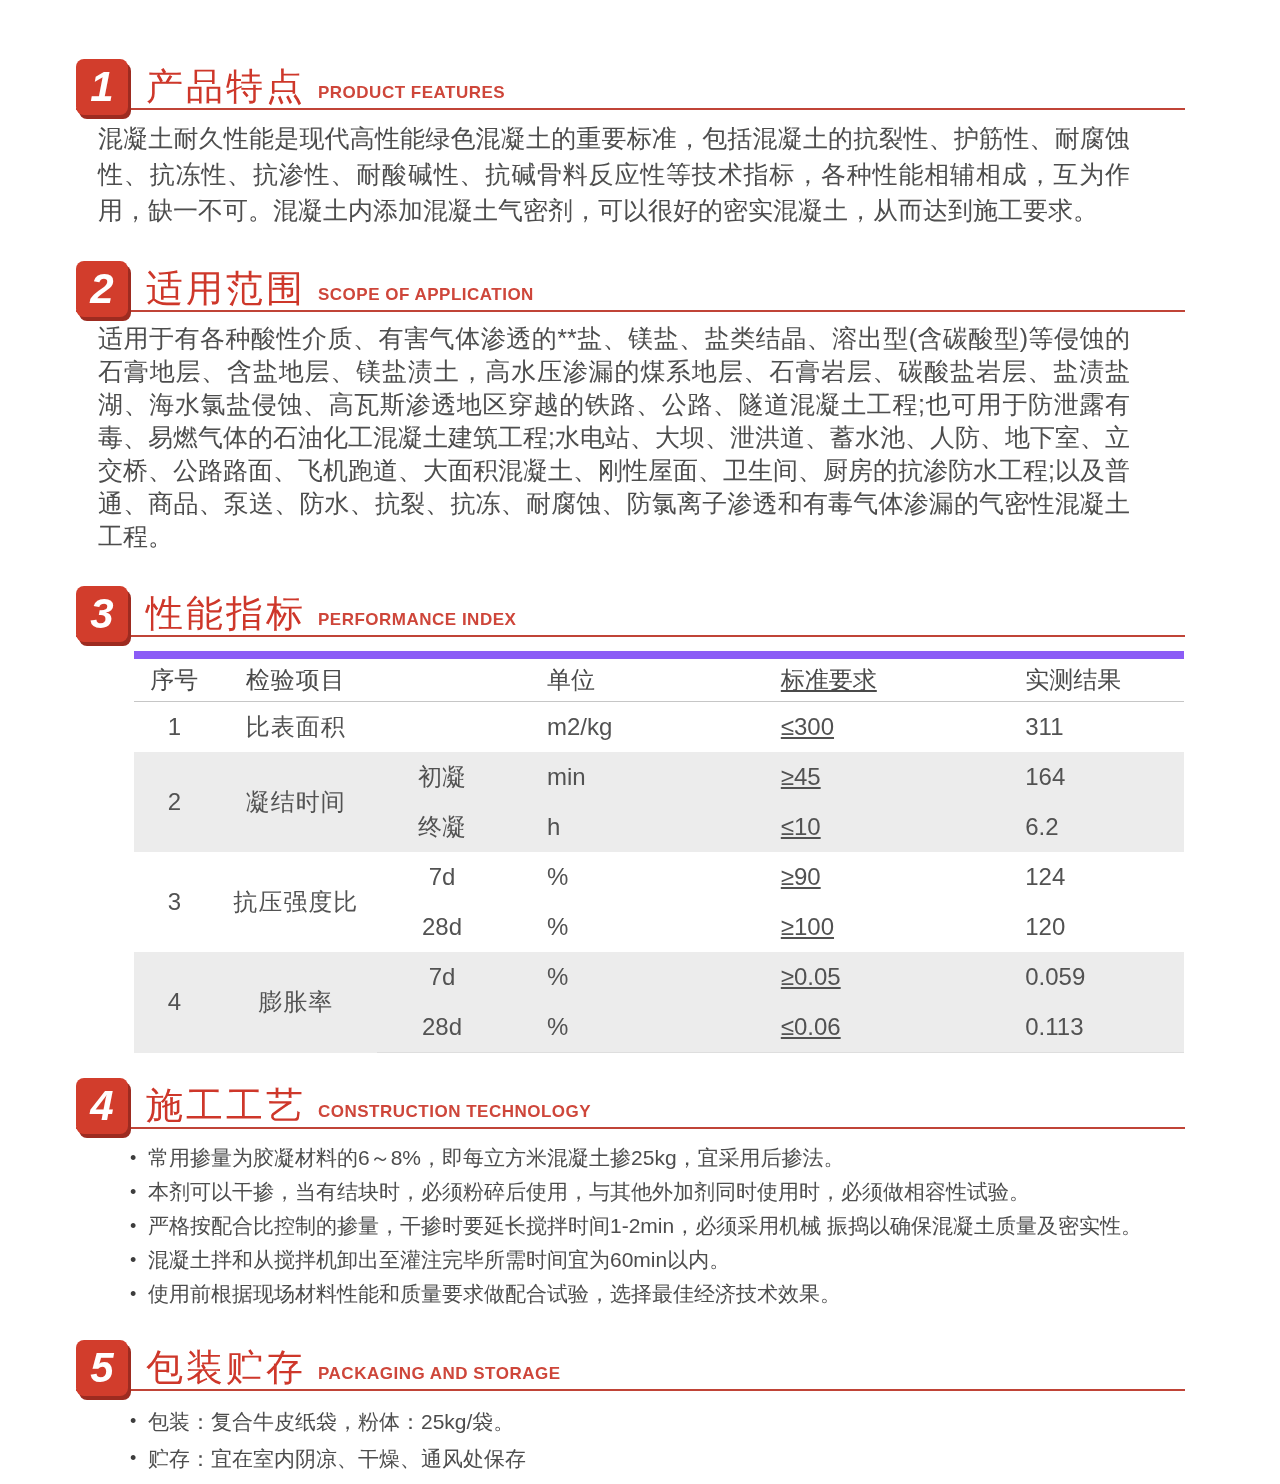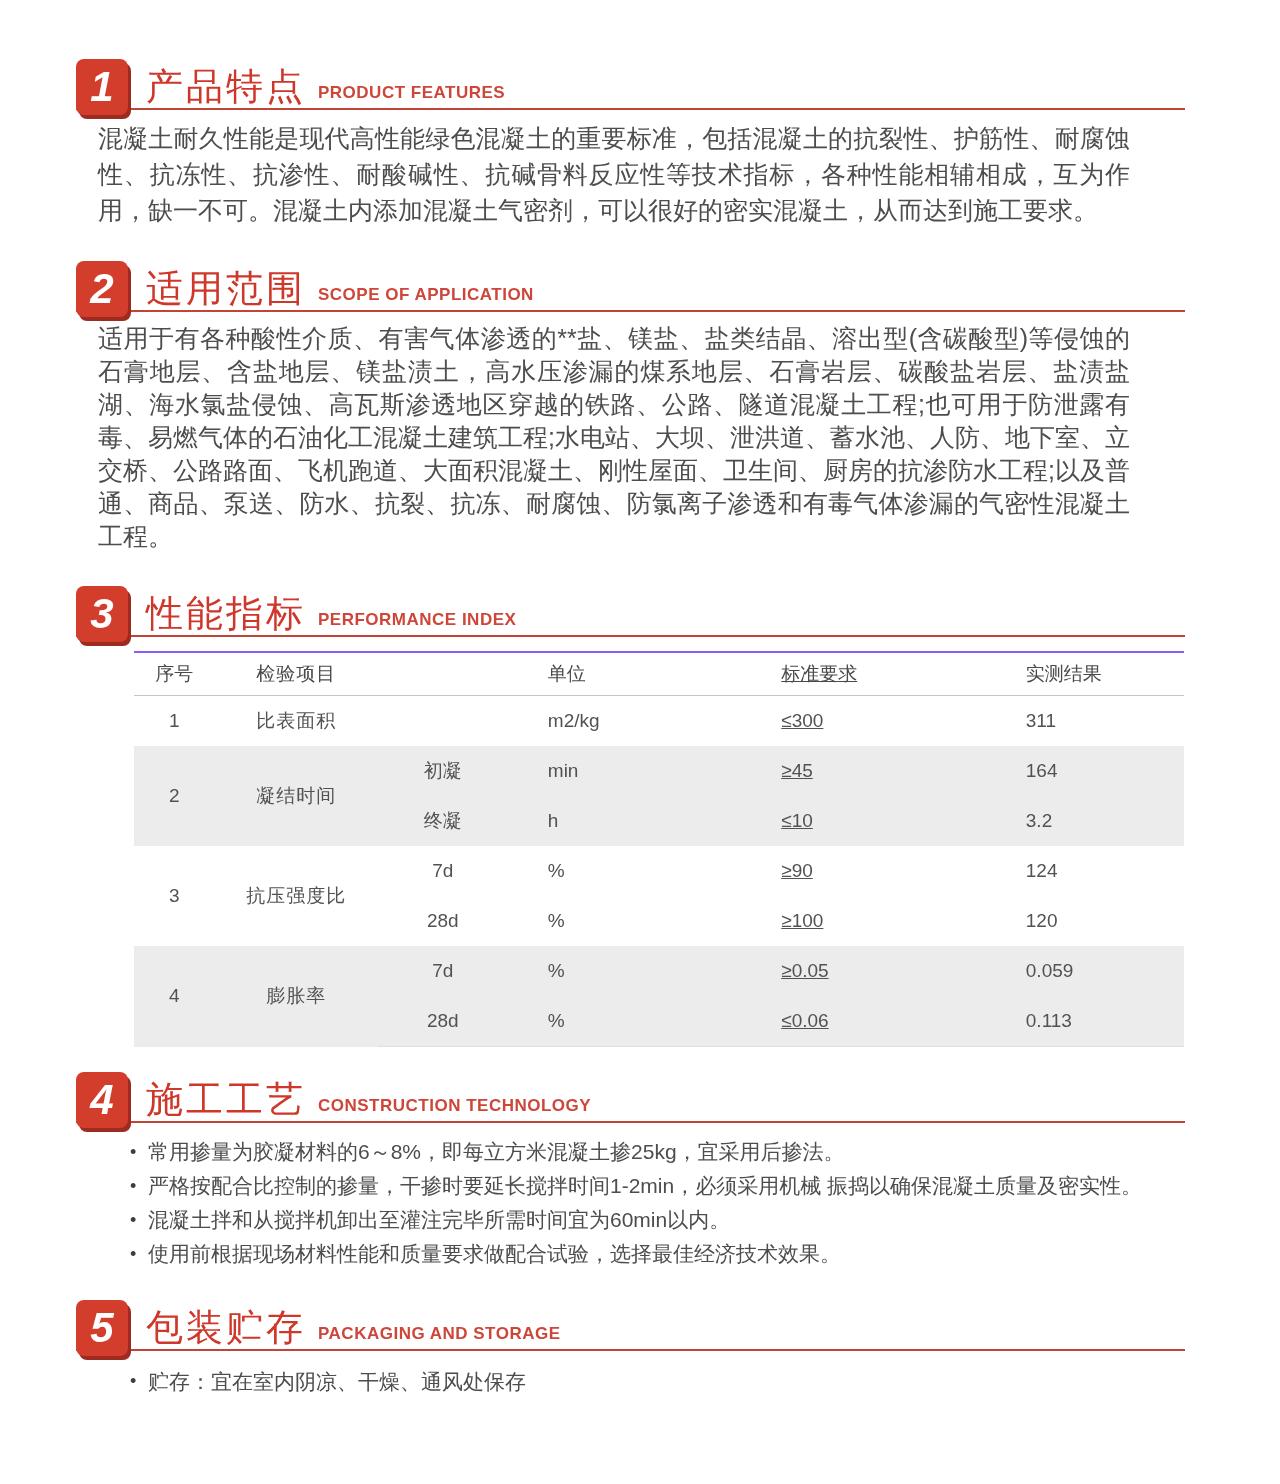--- a/index.html
+++ b/index.html
@@ -59,22 +59,22 @@
   .mt-s2 { margin-top:24px; }
   .mt-s3 { margin-top:24px; }
   .mt-s4 { margin-top:16px; }
   .mt-s5 { margin-top:20px; }
 
   
   table.perf {
     width:1050px;
     margin:14px 0 0 58px;
     border-collapse:collapse;
-    border-top:2px solid #8b5cf6;
-    font-size:19px;
+    border-top:8px solid #8b5cf6;
+    font-size:24px;
     color:#525252;
   }
   table.perf td { padding:0; vertical-align:middle; }
   .c-no     { width:90px;  text-align:center; }
   .c-item   { width:185px; text-align:center; letter-spacing:1px; }
   .c-sub    { width:145px; text-align:center; }
   .c-unit   { width:215px; text-align:left; padding-left:40px !important; }
   .c-std    { width:240px; text-align:left; padding-left:40px !important;text-decoration:underline; }
   .c-result { width:175px; text-align:left; padding-left:30px !important; }
   tr.thead td {
@@ -164,21 +164,21 @@
       <td class="c-item" rowspan="2">凝结时间</td>
       <td class="c-sub">初凝</td>
       <td class="c-unit">min</td>
       <td class="c-std">≥45</td>
       <td class="c-result">164</td>
     </tr>
     <tr class="r-half shade">
       <td class="c-sub">终凝</td>
       <td class="c-unit">h</td>
       <td class="c-std">≤10</td>
-      <td class="c-result">3.2</td>
+      <td class="c-result">6.2</td>
     </tr>
 
     <tr class="r-half">
       <td class="c-no" rowspan="2">3</td>
       <td class="c-item" rowspan="2">抗压强度比</td>
       <td class="c-sub">7d</td>
       <td class="c-unit">%</td>
       <td class="c-std">≥90</td>
       <td class="c-result">124</td>
     </tr>
@@ -208,29 +208,31 @@
 
   <div class="sec-header mt-s4">
     <div class="badge">
       <span>4</span>
     </div>
     <div class="title-zh">施工工艺</div>
     <div class="title-en">CONSTRUCTION TECHNOLOGY</div>
   </div>
   <ul class="bullets bullets-4">
     <li>常用掺量为胶凝材料的6～8%，即每立方米混凝土掺25kg，宜采用后掺法。</li>
+    <li>本剂可以干掺，当有结块时，必须粉碎后使用，与其他外加剂同时使用时，必须做相容性试验。</li>
     <li>严格按配合比控制的掺量，干掺时要延长搅拌时间1-2min，必须采用机械 振捣以确保混凝土质量及密实性。</li>
     <li>混凝土拌和从搅拌机卸出至灌注完毕所需时间宜为60min以内。</li>
     <li>使用前根据现场材料性能和质量要求做配合试验，选择最佳经济技术效果。</li>
   </ul>
 
   <div class="sec-header mt-s5">
     <div class="badge">
       <span>5</span>
     </div>
     <div class="title-zh">包装贮存</div>
     <div class="title-en">PACKAGING AND STORAGE</div>
   </div>
   <ul class="bullets bullets-5">
+    <li>包装：复合牛皮纸袋，粉体：25kg/袋。</li>
     <li>贮存：宜在室内阴凉、干燥、通风处保存</li>
   </ul>
 
 </div>
 
 </body></html>

